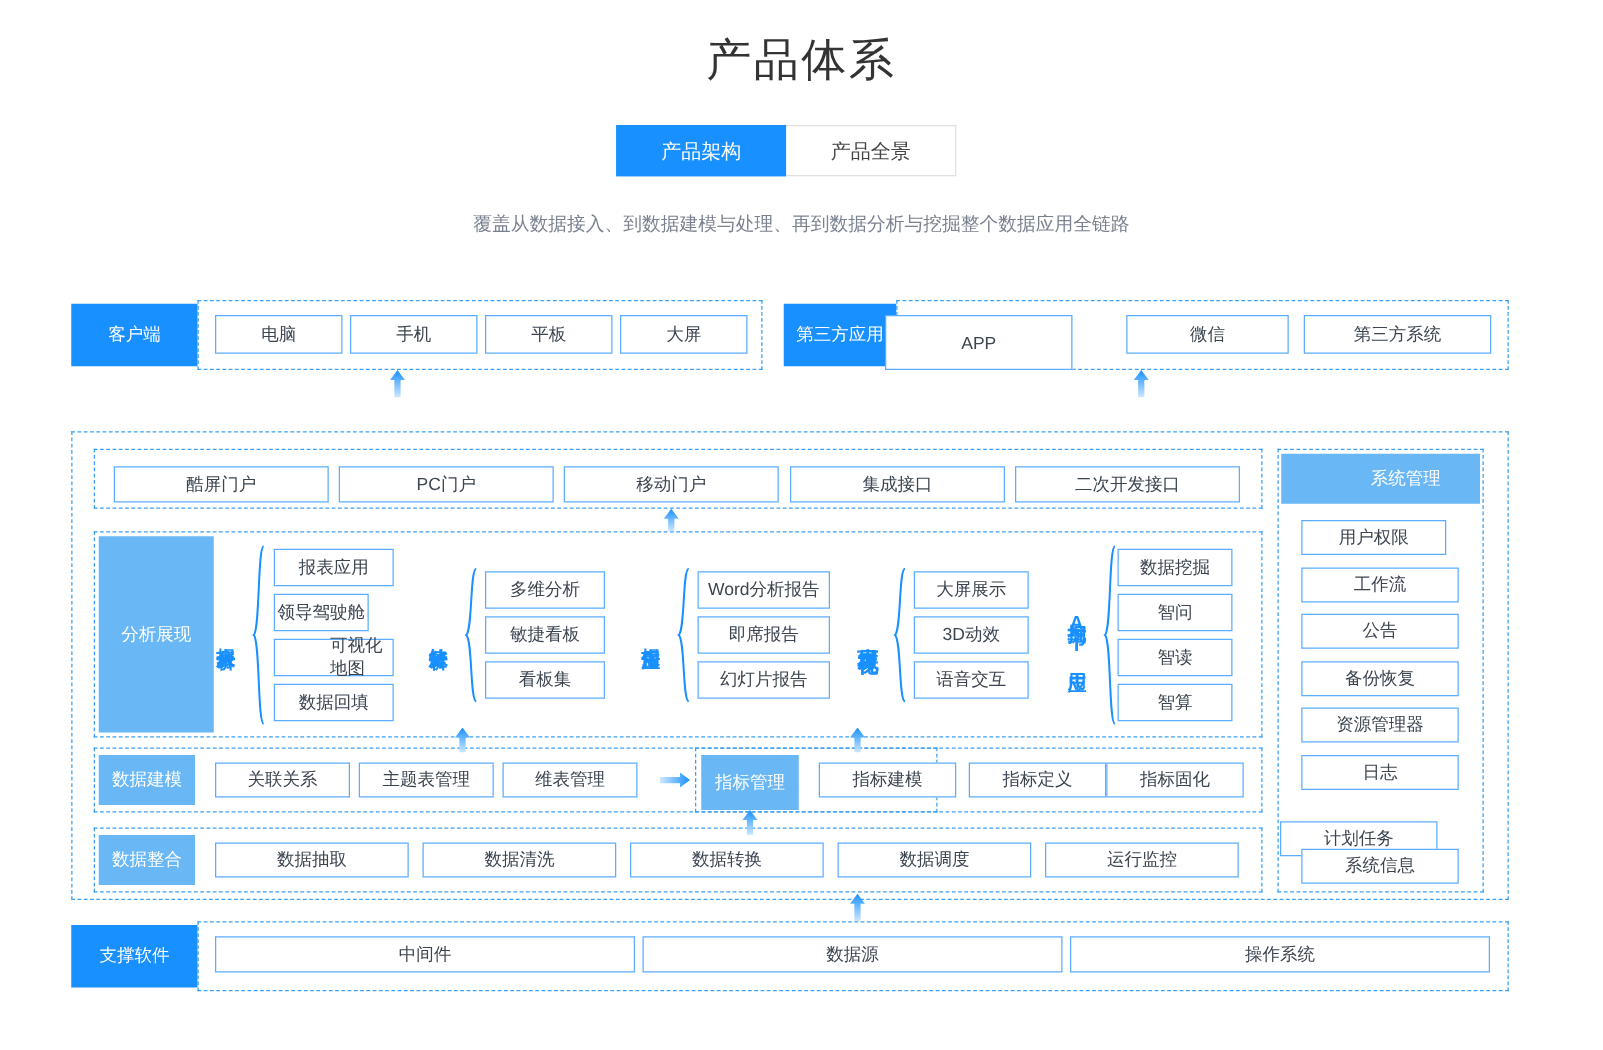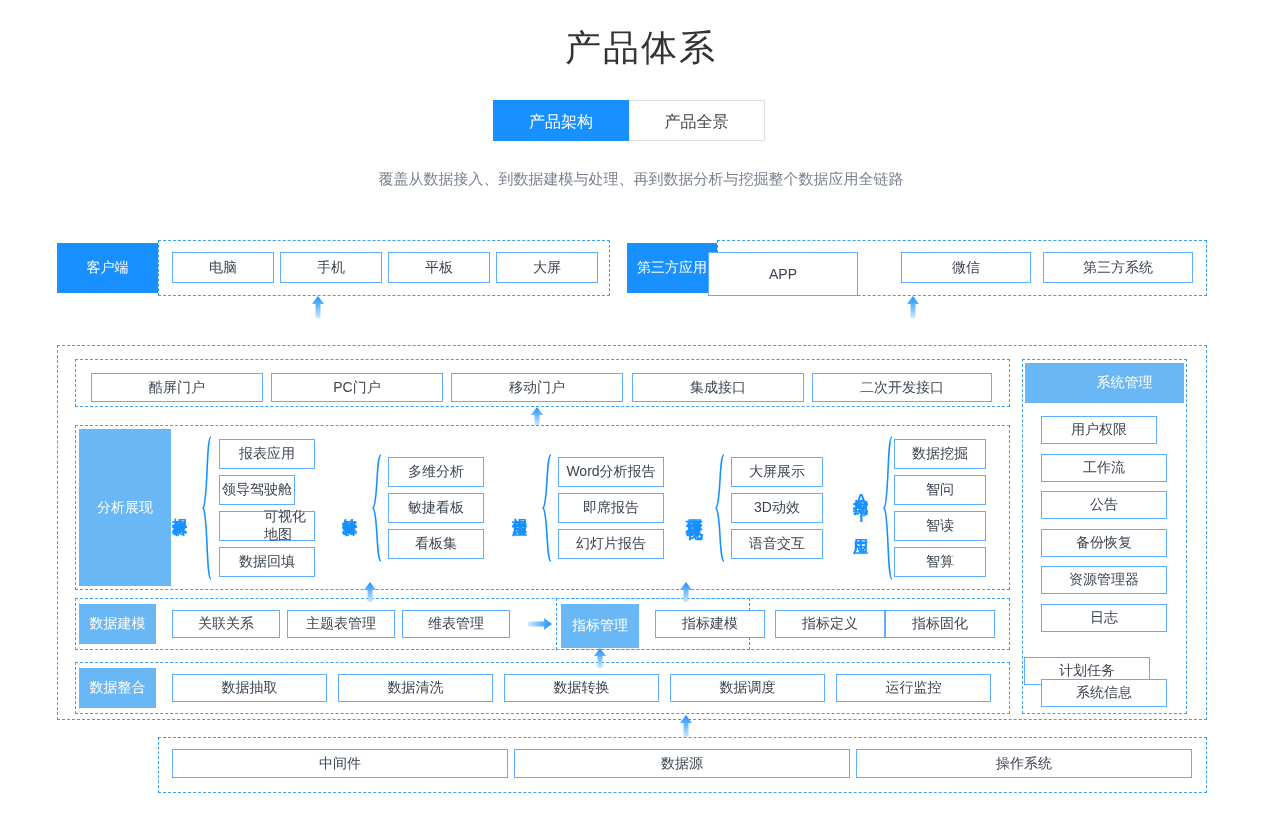--- a/index.html
+++ b/index.html
@@ -110,20 +110,21 @@
 
   <div class="dashed" id="platform-outer"></div>
 
   <div class="dashed" id="portal-zone"></div>
   <div class="dashed" id="analysis-zone"></div>
   <div class="dashed" id="model-zone"></div>
   <div class="dashed" id="metric-zone"></div>
   <div class="dashed" id="integrate-zone"></div>
   <div class="dashed" id="sysmgmt-zone"></div>
 
+  <div class="blue-label" id="support-label" style="position:absolute">支撑软件</div>
   <div class="dashed" id="support-zone"></div>
 
   <div id="dyn">
       <div class="wbox" style="position: absolute; left: 172px; top: 252px; width: 102px; height: 31px;">电脑</div>
       <div class="wbox" style="position: absolute; left: 280px; top: 252px; width: 102px; height: 31px;">手机</div>
       <div class="wbox" style="position: absolute; left: 388px; top: 252px; width: 102px; height: 31px;">平板</div>
       <div class="wbox" style="position: absolute; left: 496px; top: 252px; width: 102px; height: 31px;">大屏</div>
       <div class="arrow-up" style="left: 311px; top: 296px; height: 22px;"><svg width="14" height="22" viewBox="0 0 14 22">
           <defs>
             <linearGradient id="g311-296" x1="0" y1="1" x2="0" y2="0">

